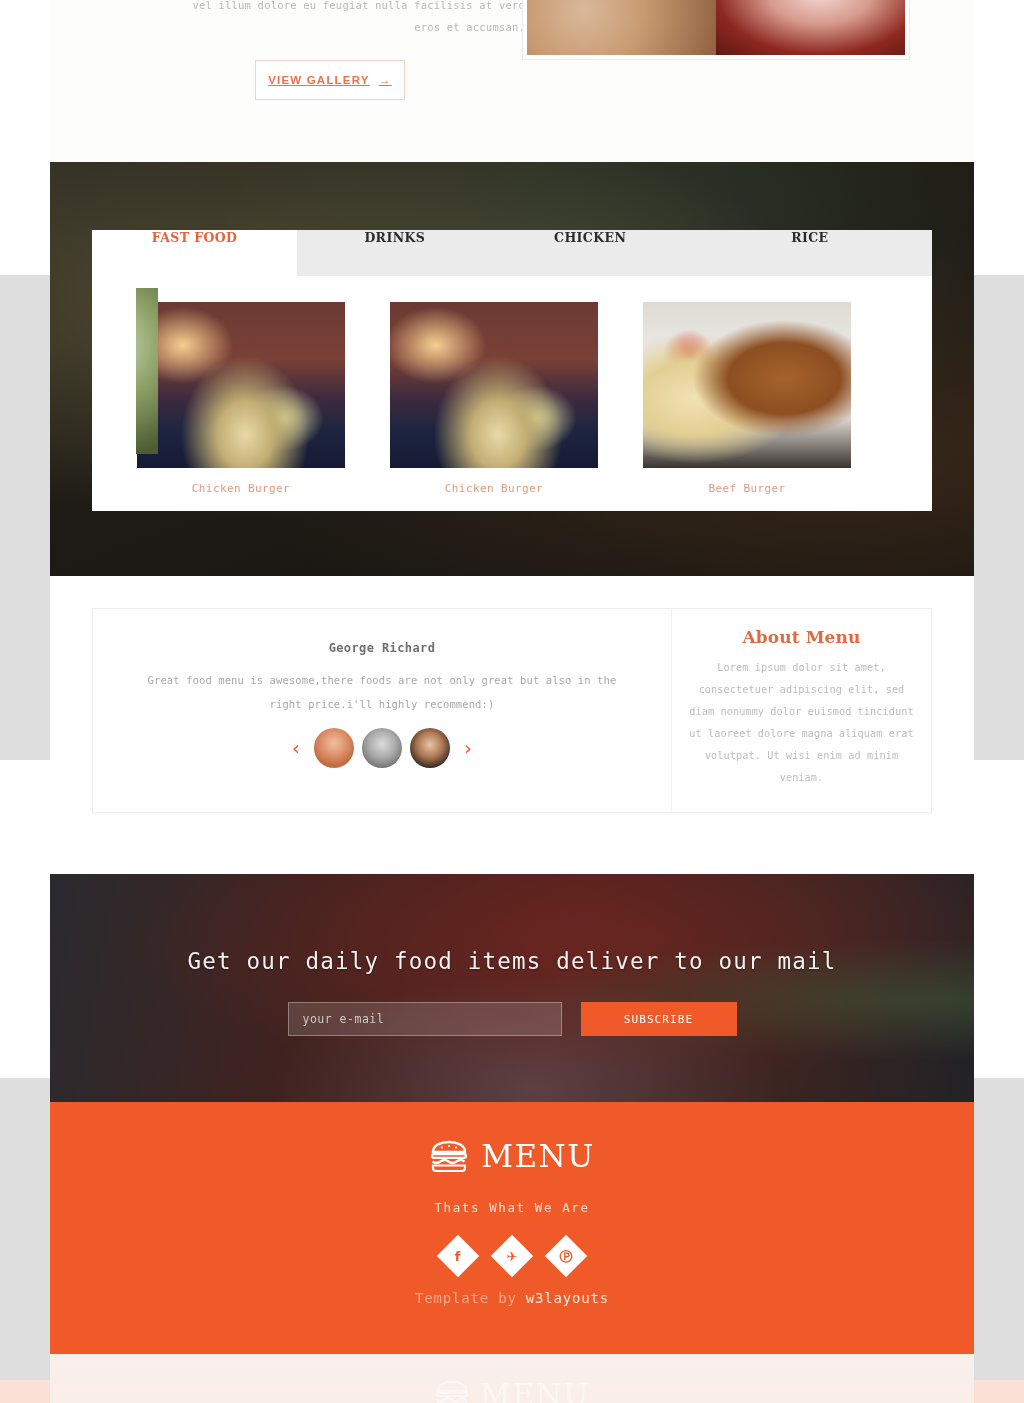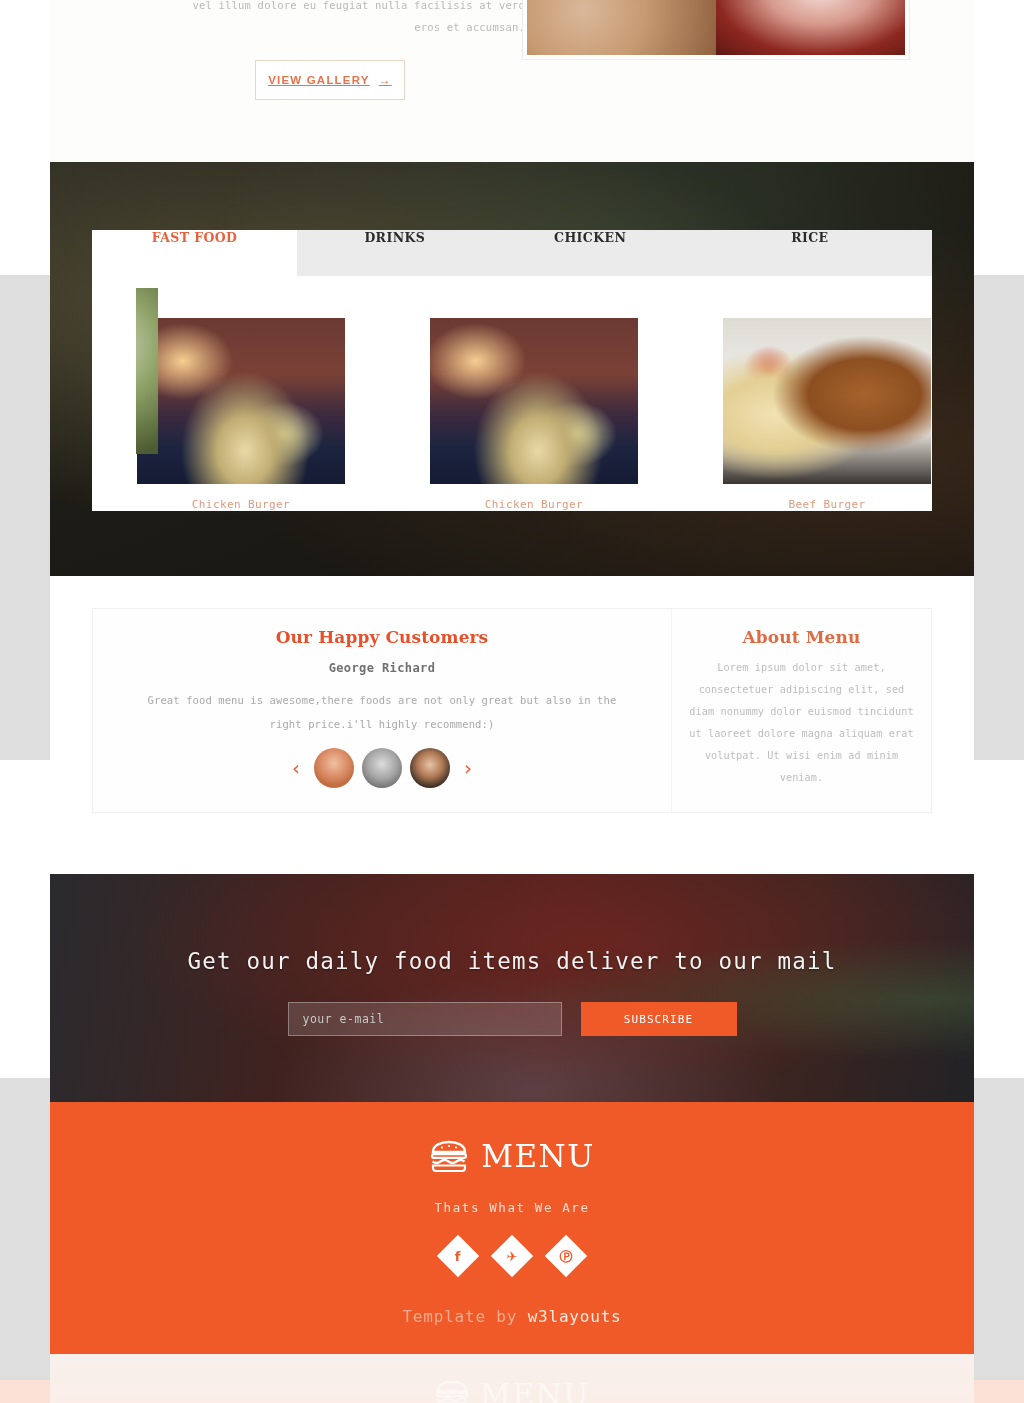--- a/index.html
+++ b/index.html
@@ -138,25 +138,24 @@
   .tab:first-child  { flex: 1.05; }
   .tab:last-child   { flex: 1.25; }
   .tab.active {
     background: #ffffff;
     color: #e8613a;
   }
 
   .thumbs {
     position: relative;
     display: flex;
-    align-items: flex-end;
+    align-items: center;
     padding: 10px 0 0 0;
     height: 235px;
     overflow: hidden;
-    gap: 40px;
   }
   .thumb-peek {
     position: absolute;
     left: 44px;
     top: 12px;
     width: 22px;
     height: 166px;
     overflow: hidden;
   }
   .thumb-peek .img {
@@ -382,23 +381,23 @@
   }
   .social > span {
     transform: rotate(-45deg);
     color: #f05a28;
     font-family: "DejaVu Sans", sans-serif;
     font-size: 13px;
     line-height: 1;
     font-weight: 700;
   }
   .footer-credit {
-    margin-top: 36px;
-    font-family: "DejaVu Sans Mono", monospace;
-    font-size: 16px;
+    margin-top: 19px;
+    font-family: "DejaVu Sans Mono", monospace;
+    font-size: 14px;
     color: #f3a98c;
     letter-spacing: .8px;
   }
   .footer-credit b { color: #ffe9df; font-weight: 400; }
 
   
   .peek {
     position: relative;
     height: 49px;
     background: linear-gradient(180deg, #f7f0ec 0%, #fbeee8 100%);
@@ -483,21 +482,20 @@
           </div>
 
         </div>
       </div>
     </section>
 
     <section class="mid">
       <div class="mid-card">
 
         <div class="testi">
-          <div class="sec-title">Our Happy Customers</div>
           <div class="testi-name">George Richard</div>
           <div class="testi-quote">Great food menu is awesome,there foods are not only great but also in the</div>
           <div class="testi-quote" style="margin-top:0">right price.i'll highly recommend:)</div>
           <div class="avatars">
             <span class="nav-arrow">‹</span>
             <div class="avatar av1"></div>
             <div class="avatar av2"></div>
             <div class="avatar av3"></div>
             <span class="nav-arrow">›</span>
           </div>

